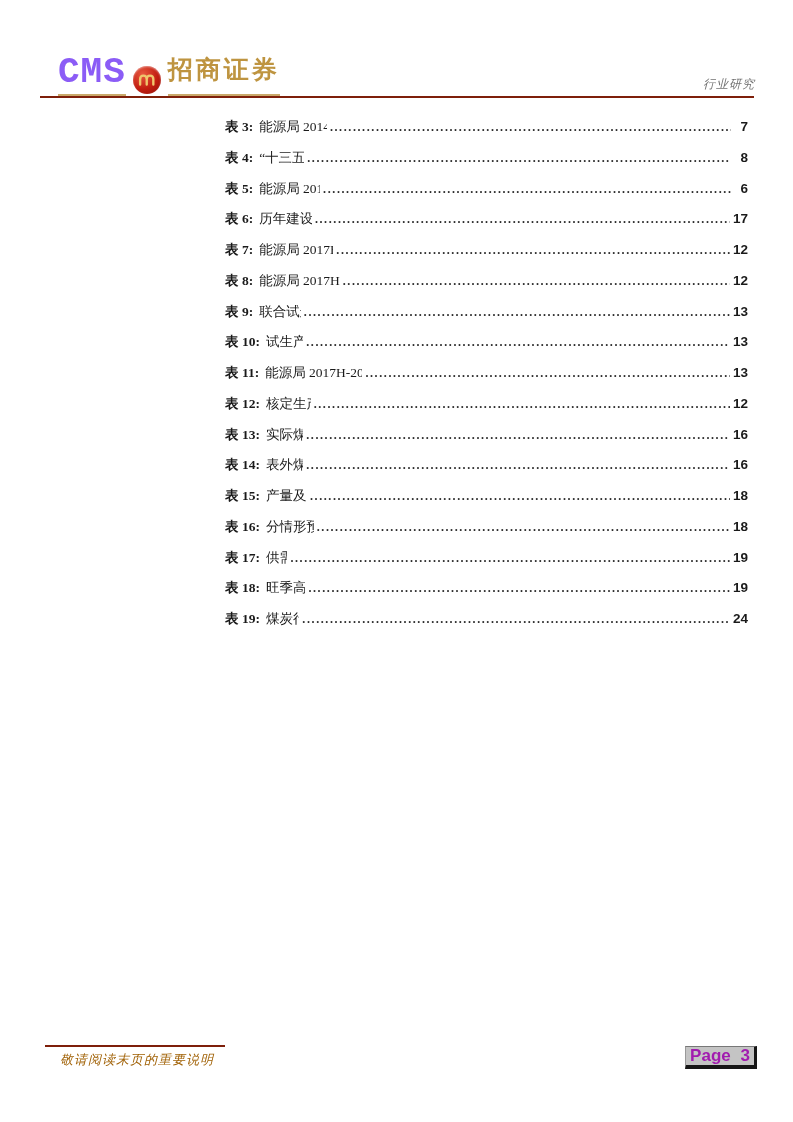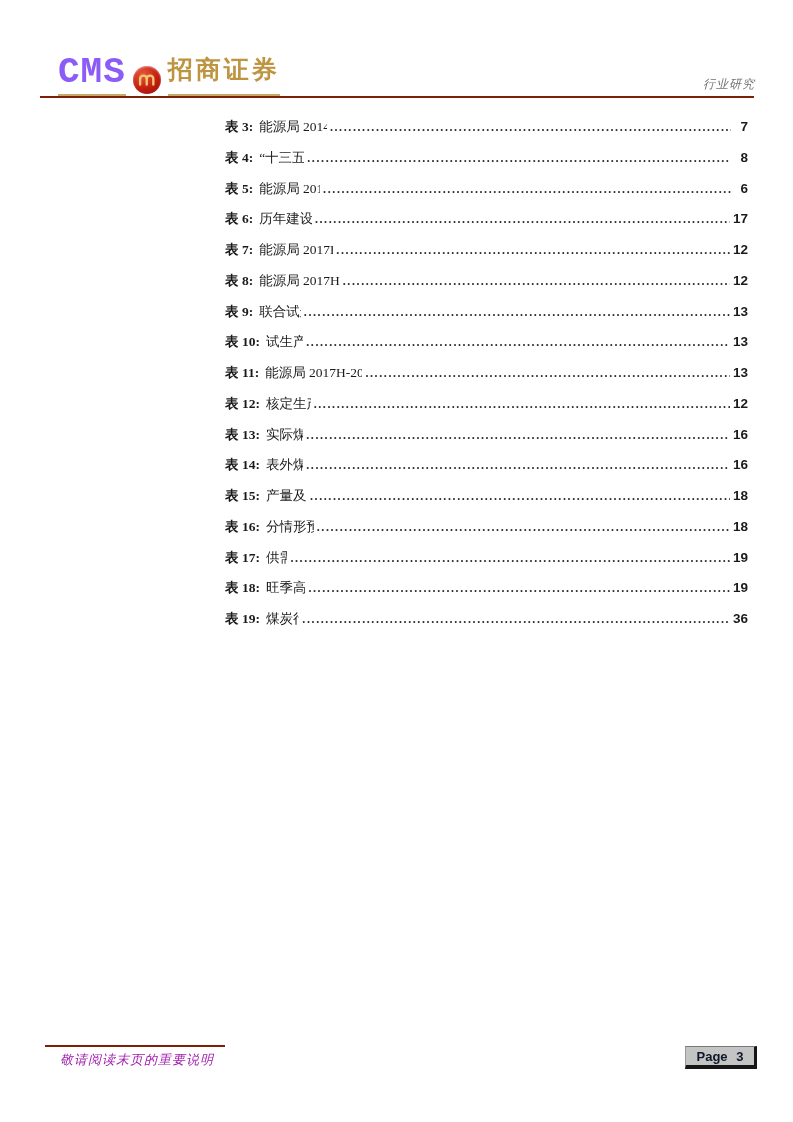--- a/index.html
+++ b/index.html
@@ -62,34 +62,34 @@
     font-weight:bold; font-size:13.5px;
   }
 
   
   .footer-rule {
     position:absolute; left:45px; top:1045px; width:180px; height:2px;
     background:#7E1F0A;
   }
   .footer-disclaimer {
     position:absolute; left:60px; top:1051px;
-    font-size:13px; font-style:italic; color:#a21caf;
+    font-size:13px; font-style:italic; color:#a16207;
     letter-spacing:1px;
   }
   .page-badge {
     position:absolute; left:685px; top:1046px;
     width:72px; height:23px;
     background:#C4C4C4;
     border-top:1px solid #777;
     border-left:1px solid #999;
     border-right:3px solid #161616;
     border-bottom:4px solid #161616;
     display:flex; align-items:center; justify-content:center;
     font-family:"Liberation Sans","DejaVu Sans",sans-serif;
-    font-size:13px; font-weight:bold; color:#0f172a;
+    font-size:17px; font-weight:bold; color:#a21caf;
     word-spacing:5px;
   }
 </style>
 </head>
 <body>
 
 <div class="page">
 
   <div class="header">
     <div class="logo">
@@ -200,21 +200,21 @@
     <div class="toc-row">
       <span class="toc-label">表 18:</span>
       <span class="toc-title">旺季高出月度均值 3%</span>
       <span class="toc-dots">............................................................................................................................................................................................................................................................................................................</span>
       <span class="toc-page">19</span>
     </div>
     <div class="toc-row">
       <span class="toc-label">表 19:</span>
       <span class="toc-title">煤炭行业估值比较</span>
       <span class="toc-dots">............................................................................................................................................................................................................................................................................................................</span>
-      <span class="toc-page">36</span>
+      <span class="toc-page">24</span>
     </div>
   </div>
 
   <div class="footer-rule"></div>
   <div class="footer-disclaimer">敬请阅读末页的重要说明</div>
   <div class="page-badge">Page 3</div>
 
 </div>
 
 </body></html>

